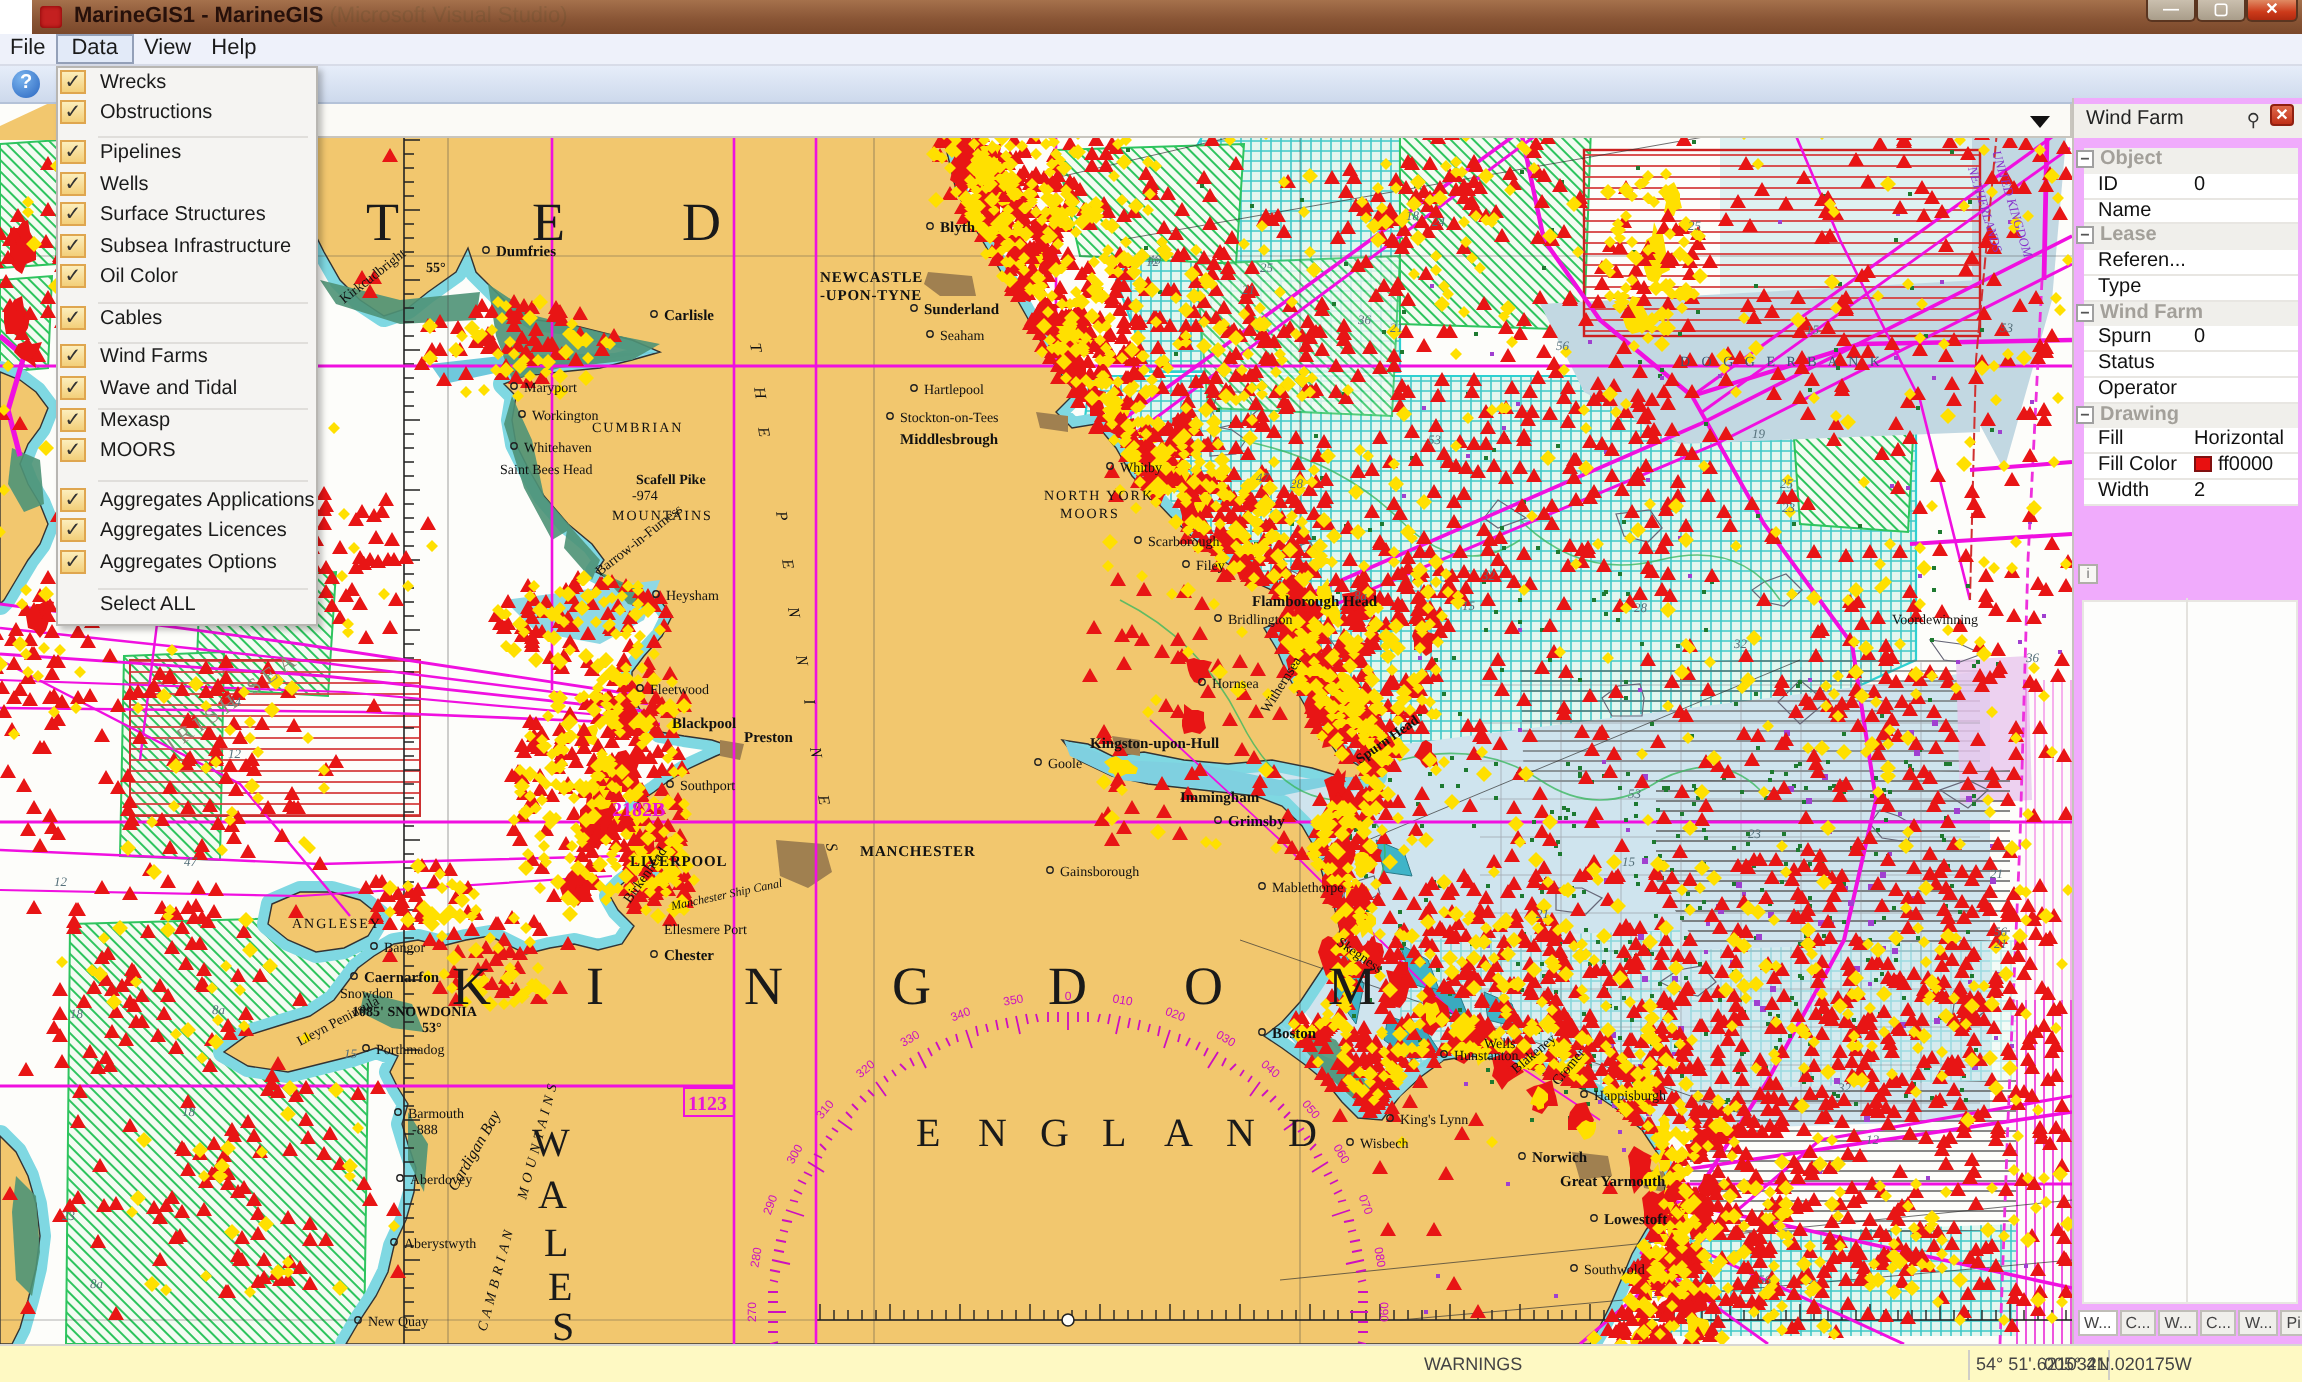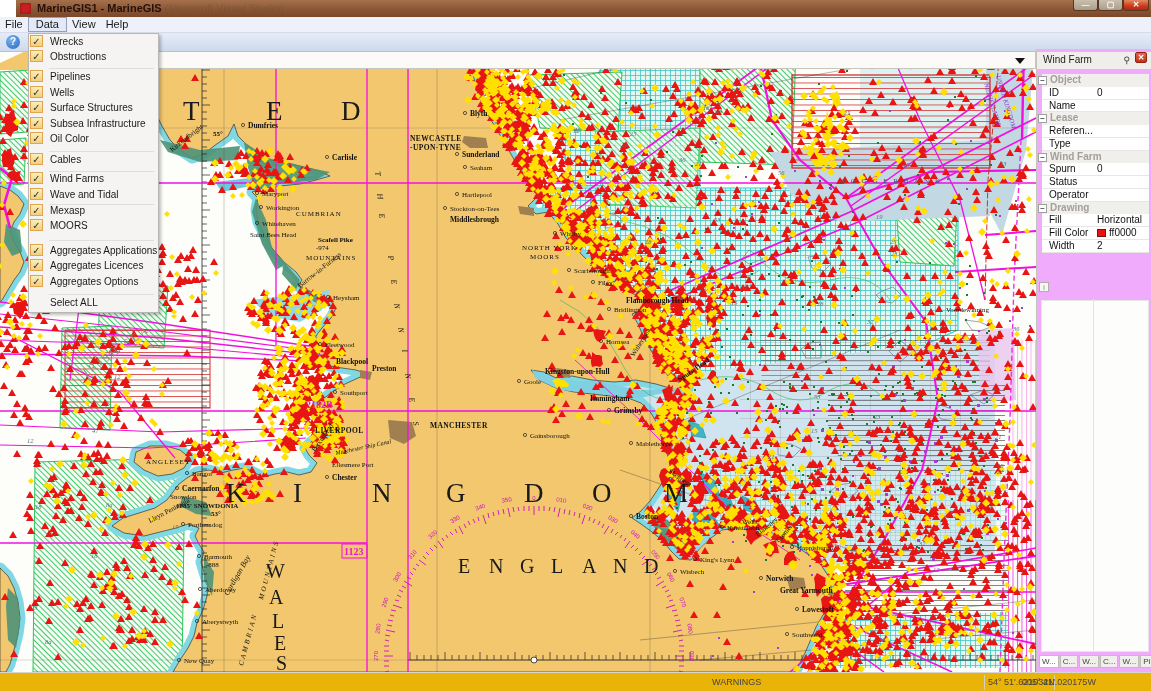--- a/index.html
+++ b/index.html
@@ -29,21 +29,21 @@
 .grow{position:absolute;left:5px;width:107px;height:12.75px;background:#fff;border-bottom:1px solid #e8e6e2;color:#111}
 .gn{position:absolute;left:7px;top:0px}
 .gv{position:absolute;left:55px;top:0px}
 .swatch{display:inline-block;width:9px;height:8px;background:#e81010;border:1px solid #801010;margin-right:3px;vertical-align:-1px}
 #gridwrap{position:absolute;left:0;top:0px;width:115px;height:300px}
 #ibox{position:absolute;left:2px;top:233px;width:10px;height:10px;border:1px solid #b0aea8;color:#777;font-size:7px;text-align:center;line-height:9px;background:#f8f7f4}
 #rdiv{position:absolute;left:56px;top:250px;width:1px;height:352px;background:#e4e2de}
 #rtabs{position:absolute;left:2px;top:606px;height:15px;font-size:8px;color:#444;white-space:nowrap}
 #rtabs span{display:inline-block;border:1px solid #c0beb8;background:#f0efeb;padding:1px 2px;margin-right:1px}
 #rtabs .on{background:#fff}
-#status{position:absolute;left:0;top:672px;width:1151px;height:19px;background:#eab308;border-top:1px solid #d8d6d2;font-size:9px;color:#444}
+#status{position:absolute;left:0;top:672px;width:1151px;height:19px;background:#fef9c3;border-top:1px solid #d8d6d2;font-size:9px;color:#444}
 #status .w{position:absolute;left:712px;top:4px}
 #status .c1{position:absolute;left:988px;top:4px}
 #status .c2{position:absolute;left:1022px;top:4px}
 #status .sep{position:absolute;top:2px;width:1px;height:15px;background:#d0cec8}
 #dmenu{position:absolute;left:28px;top:33px;width:131px;height:280px;background:#f5f4f2;border:1px solid #b8b6b2;box-shadow:2px 2px 3px rgba(0,0,0,0.25)}
 .mi{position:absolute;left:0;width:129px;height:15px}
 .cb{position:absolute;left:1px;top:0px;width:13px;height:12px;background:linear-gradient(#fceebc,#f3cf7a);border:1px solid #dfa64f;font-size:10px;line-height:11px;text-align:center;color:#333}
 .mt{position:absolute;left:21px;top:1px;font-size:10px;color:#1a1a1a;white-space:nowrap}
 .msep{position:absolute;left:20px;width:105px;height:1px;background:#e0dedb}
 </style></head><body>

